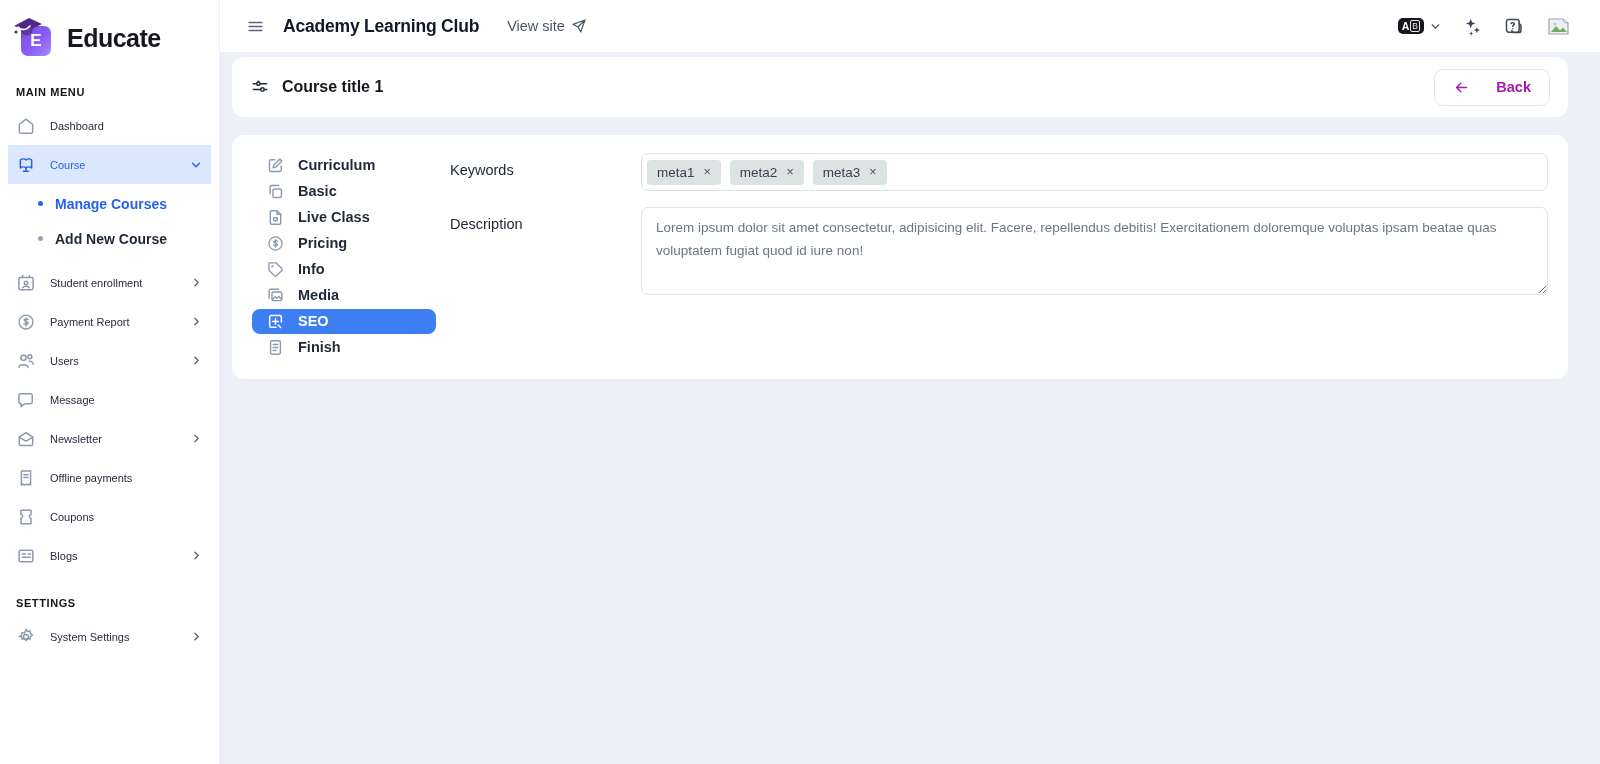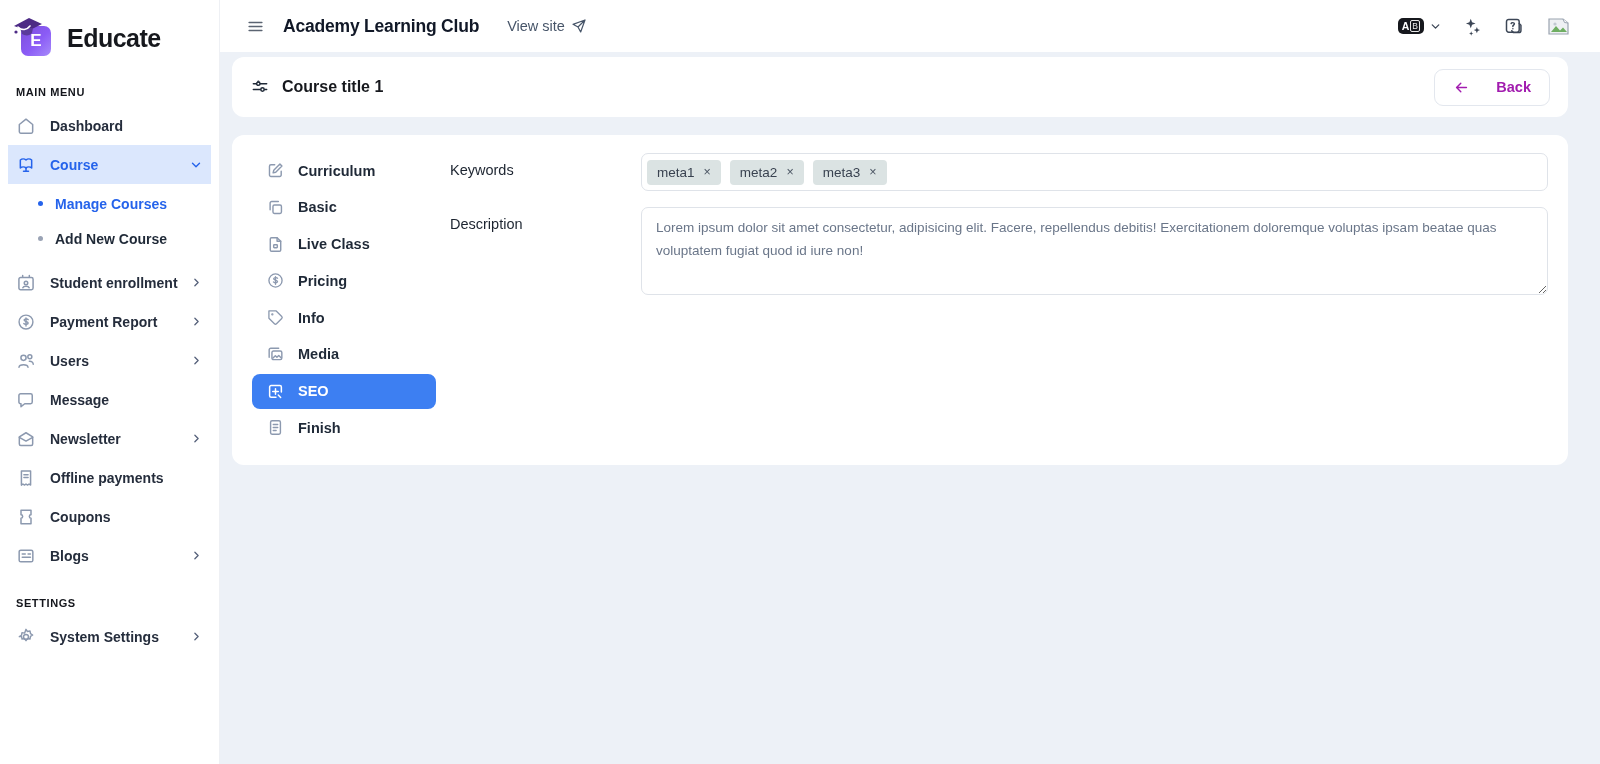--- a/index.html
+++ b/index.html
@@ -17,21 +17,21 @@
     display:flex; align-items:center; justify-content:center; color:#fff; font-weight:bold; font-size:17px; }
   .logo-cap { position:absolute; left:0; top:0; }
   .logo-text { font-size:25px; font-weight:800; color:#16181d; letter-spacing:-0.5px; }
 
   .menu-label { font-size:11px; font-weight:700; letter-spacing:0.6px; color:#14161c; padding:0 16px; margin-top:24px; margin-bottom:8px; }
   .menu-label.settings { margin-top:22px; }
 
   .nav { display:flex; flex-direction:column; }
   .nav-item { display:flex; align-items:center; height:39px; padding:0 16px; color:#252d3c; cursor:pointer; }
   .nav-item .nicon { width:20px; height:20px; margin-right:14px; color:#8c99af; flex:none; }
-  .nav-item .nlabel { font-size:14px; font-weight:700; flex:1; }
+  .nav-item .nlabel { font-size:11px; font-weight:400; flex:1; }
   .nav-item .chev { color:#55607a; flex:none; }
   .nav-item.active { background:#dbe7fd; border-radius:0; margin:0 8px; padding:0 8px; color:#2563eb; }
   .nav-item.active .nicon { color:#2563eb; }
   .nav-item.active .chev { color:#2563eb; }
 
   .sub-item { display:flex; align-items:center; height:31px; padding-left:38px; cursor:pointer; margin-top:4px; }
   .sub-item .bullet { width:5px; height:5px; border-radius:50%; margin-right:12px; }
   .sub-item.current .bullet { background:#2563eb; }
   .sub-item .slabel { font-size:14px; font-weight:600; color:#1f2937; }
   .sub-item.current .slabel { color:#2563eb; }
@@ -51,21 +51,21 @@
   .avatar-broken { width:30px; height:30px; display:flex; align-items:center; justify-content:center; cursor:pointer; }
 
   .content { flex:1; padding:5px 32px 0 12px; }
   .card { background:#fff; border-radius:12px; }
   .title-card { height:60px; display:flex; align-items:center; padding:0 18px; }
   .title-left { display:flex; align-items:center; gap:12px; }
   .title-icon { color:#1f2937; }
   .page-title { font-size:16px; font-weight:700; color:#16181d; }
   .back-btn { margin-left:auto; display:flex; align-items:flex-start; gap:26px; border:1px solid #e3e7ee; background:#fff; border-radius:9px; padding:9px 18px; font-size:14.5px; font-weight:600; color:#a21caf; cursor:pointer; font-family:"Liberation Sans", sans-serif; }
 
-  .form-card { margin-top:18px; height:330px; display:flex; padding:18px 20px; }
+  .form-card { margin-top:18px; height:244px; display:flex; padding:18px 20px; }
   .tabs { width:184px; min-width:184px; display:flex; flex-direction:column; }
   .tab { display:flex; align-items:center; gap:13px; height:36px; padding:0 14px; border-radius:8px; font-size:14.5px; font-weight:600; color:#1f2937; cursor:pointer; margin-bottom:1.4px; }
   .tab .ticon { width:19px; height:19px; color:#8c99af; flex:none; }
   .tab.active { background:#3d7ff2; color:#ffffff; }
   .tab.active .ticon { color:#ffffff; }
 
   .form { flex:1; padding-left:14px; }
   .form-row { display:flex; }
   .form-row + .form-row { margin-top:16px; }
   .form-label { width:191px; min-width:191px; font-size:14.5px; color:#1c2430; padding-top:9px; }

